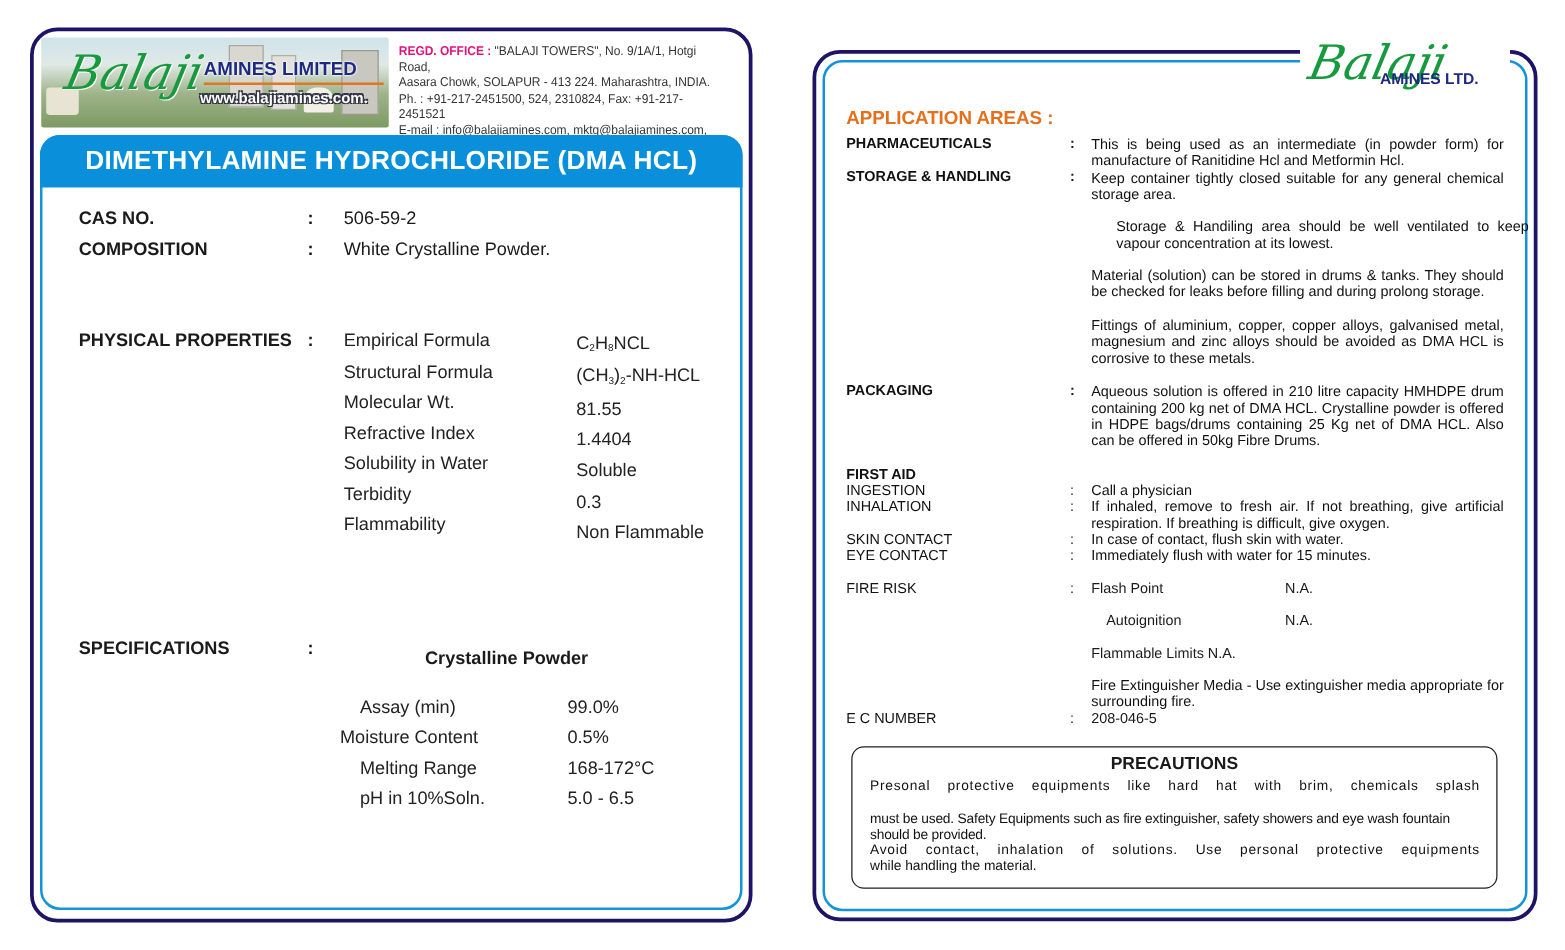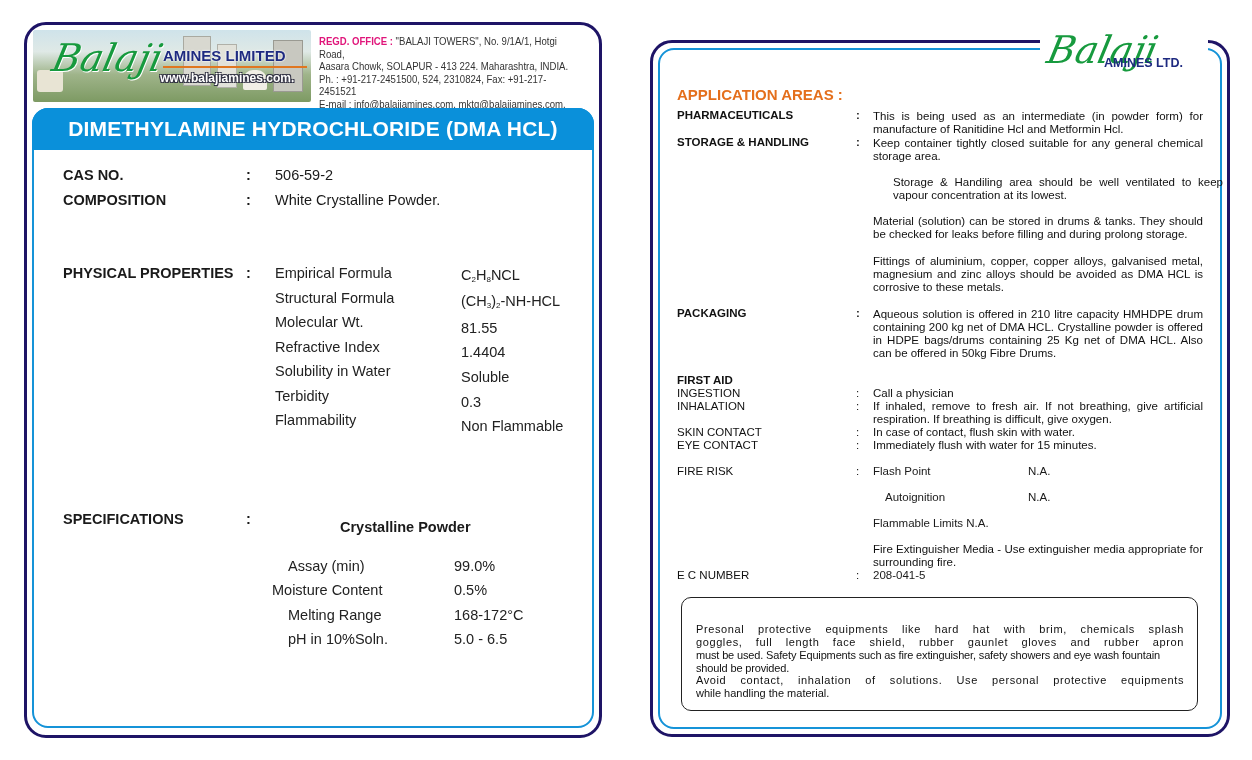--- a/index.html
+++ b/index.html
@@ -213,21 +213,21 @@
 <div class="r-colon" style="top:465px;">:</div>
 <div class="fr-name" style="top:465px;">Flash Point</div>
 <div class="fr-val" style="top:465px;">N.A.</div>
 <div class="fr-name" style="top:491px;margin-left:12px;">Autoignition</div>
 <div class="fr-val" style="top:491px;">N.A.</div>
 <div class="fr-name" style="top:517px;">Flammable Limits N.A.</div>
 <div class="r-text" style="top:543px;">Fire Extinguisher Media - Use extinguisher media appropriate for surrounding fire.</div>
 
 <div class="r-label" style="top:569px;">E C NUMBER</div>
 <div class="r-colon" style="top:569px;">:</div>
-<div class="fr-name" style="top:569px;">208-041-5</div>
+<div class="fr-name" style="top:569px;">208-046-5</div>
 
 <div class="prec-box">
+  <div class="prec-title">PRECAUTIONS</div>
   <div class="prec-p just" style="top:25px;">Presonal protective equipments like hard hat with brim, chemicals splash</div>
-  <div class="prec-p just" style="top:38px;">goggles, full length face shield, rubber gaunlet gloves and rubber apron</div>
   <div class="prec-p" style="top:51px; letter-spacing:-0.15px;">must be used. Safety Equipments such as fire extinguisher, safety showers and eye wash fountain should be provided.</div>
   <div class="prec-p just" style="top:76px;">Avoid contact, inhalation of solutions. Use personal protective equipments</div>
   <div class="prec-p" style="top:89px;">while handling the material.</div>
 </div>
 
 </body></html>

